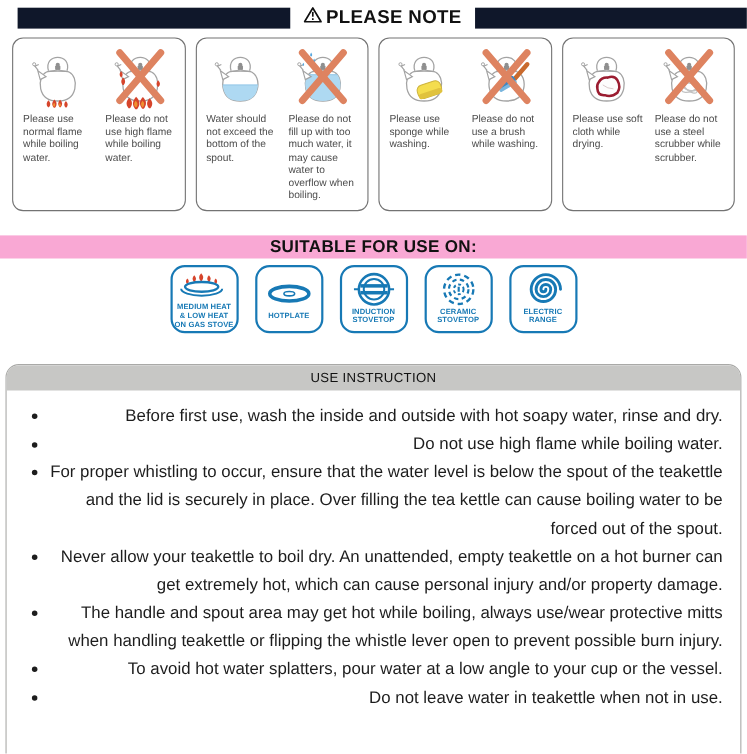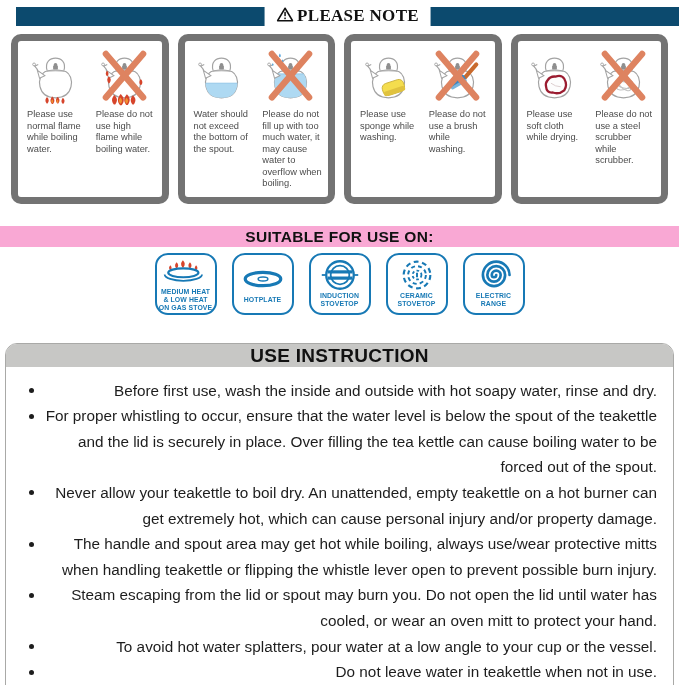--- a/index.html
+++ b/index.html
@@ -1,27 +1,27 @@
 <!DOCTYPE html>
 <html><head>
 <meta charset="utf-8">
 <style>
   * { margin:0; padding:0; box-sizing:border-box; }
   html,body { width:679px; height:685px; background:#ffffff; font-family:"Liberation Sans", sans-serif; overflow:hidden; }
 
   
-  .note-bar { position:relative; margin:7px 0 0 16px; height:19px; background:#0c4a6e;font-family:Liberation Serif, serif; }
+  .note-bar { position:relative; margin:7px 0 0 16px; height:19px; background:#0f172a; }
   .note-title-box { position:absolute; left:50%; top:-4px; transform:translateX(-50%);
     background:#ffffff; height:26px; padding:0 12px; display:flex; align-items:center; gap:4px;
     border-radius:3px; }
   .note-title-box .t { font-size:17px; font-weight:bold; color:#111; letter-spacing:0.3px; white-space:nowrap; }
 
   
   .panels-row { margin:8px 11px 0 11px; display:flex; gap:9px; }
-  .panel { flex:1 1 0; border:7px solid #737373; border-radius:10px; background:#fff;
+  .panel { flex:1 1 0; border:1px solid #737373; border-radius:10px; background:#fff;
     padding:5px 3px 7px 3px; display:flex; }
   .half { width:50%; display:flex; flex-direction:column; align-items:center; }
   .half svg { display:block; }
   .caption { align-self:stretch; padding:1px 3px 0 6px; font-size:9.3px; line-height:1.24;
     color:#4c4c4c; text-align:left; }
 
   
   .suitable-bar { margin-top:22px; height:21px; background:#f9a8d4; text-align:center;
     font-size:15.5px; font-weight:bold; color:#111; line-height:21px; letter-spacing:0.3px; }
 
@@ -29,22 +29,22 @@
   .stove-row { margin-top:6px; display:flex; justify-content:center; gap:15px; }
   .stove { width:62px; height:62px; border:2.3px solid #1779b5; border-radius:13px;
     display:flex; flex-direction:column; align-items:center; justify-content:center; padding:2px 1px; }
   .stove svg { display:block; flex:0 0 auto; }
   .stove-label { margin-top:1px; font-size:6.9px; font-weight:bold; color:#1779b5;
     text-align:center; line-height:1.18; letter-spacing:0.1px; }
 
   
   .instruction-panel { margin:28px 5px 0 5px; height:415px; border:1.5px solid #a9a9a7;
     border-radius:12px; background:#fff; overflow:hidden; }
-  .instruction-header { height:23px; background:#c7c7c5; text-align:center; font-size:19px;
-    font-weight:bold; color:#111; line-height:23px; letter-spacing:0.3px; }
+  .instruction-header { height:23px; background:#c7c7c5; text-align:center; font-size:12px;
+    font-weight:normal; color:#111; line-height:23px; letter-spacing:0.3px; }
   .instruction-list { list-style:none; padding:11px 16px 0 21px; }
   .instruction-list li { position:relative; padding-left:17px; font-size:15.3px;
     line-height:25.6px; color:#1d1d1d;text-align:right; }
   .instruction-list li::before { content:""; position:absolute; left:2px; top:10.5px;
     width:5px; height:5px; border-radius:50%; background:#1d1d1d; }
 </style>
 </head>
 <body>
 
 <div class="note-bar">
@@ -309,20 +309,20 @@
         </svg>
       </span>
       <div class="stove-label">ELECTRIC RANGE</div>
     </div>
   </div>
 
 <div class="instruction-panel">
   <div class="instruction-header">USE INSTRUCTION</div>
   <ul class="instruction-list" id="instruction-list">
       <li>Before first use, wash the inside and outside with hot soapy water, rinse and dry.</li>
+      <li>Do not use high flame while boiling water.</li>
       <li>For proper whistling to occur, ensure that the water level is below the spout of the teakettle and the lid is securely in place. Over filling the tea kettle can cause boiling water to be forced out of the spout.</li>
       <li>Never allow your teakettle to boil dry. An unattended, empty teakettle on a hot burner can get extremely hot, which can cause personal injury and/or property damage.</li>
       <li>The handle and spout area may get hot while boiling, always use/wear protective mitts when handling teakettle or flipping the whistle lever open to prevent possible burn injury.</li>
-      <li>Steam escaping from the lid or spout may burn you. Do not open the lid until water has cooled, or wear an oven mitt to protect your hand.</li>
       <li>To avoid hot water splatters, pour water at a low angle to your cup or the vessel.</li>
       <li>Do not leave water in teakettle when not in use.</li>
     </ul>
 </div>
 
 </body></html>

